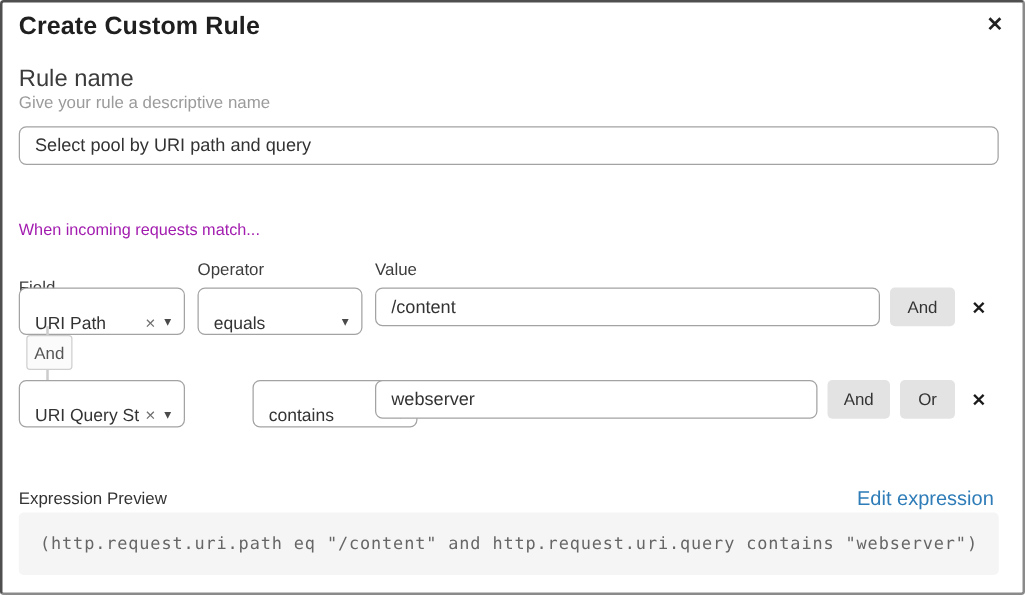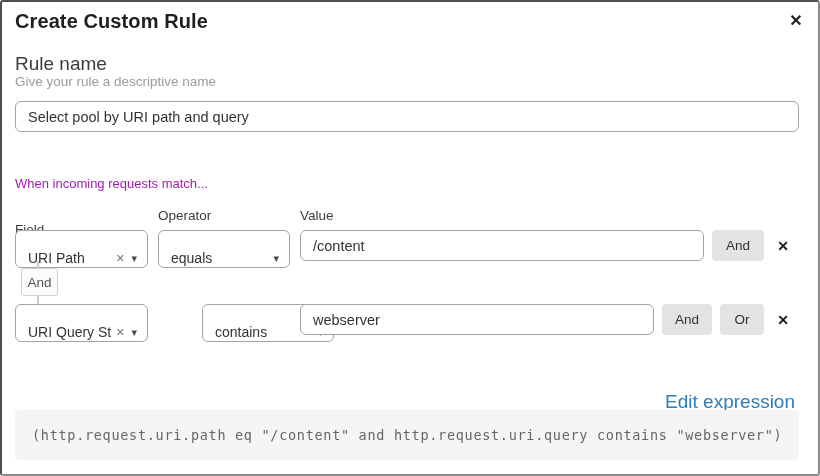--- a/index.html
+++ b/index.html
@@ -105,21 +105,21 @@
     width: 37px; height: 28px;
     border: 1px solid #cfcfcf;
     border-radius: 3px;
     background: #fbfbfb;
     display: flex; align-items: center; justify-content: center;
     font-size: 13.5px; color: #555;
   }
 
   .preview-label { font-size: 13.5px; color: #333; }
   .edit-link {
-    font-size: 19px; color: #2e7cb8;
+    font-size: 16px; color: #2e7cb8;
     text-decoration: none; cursor: pointer;
   }
   .code-block {
     left: 13px; top: 408px;
     width: 784px; height: 50px;
     background: #f5f5f5;
     border-radius: 4px;
     display: flex; align-items: center;
     padding: 0 17px;
   }
@@ -179,18 +179,19 @@
     <span class="sel-text">contains</span>
     <span class="caret">▾</span>
   </div>
   <div class="abs" style="left:298px; top:302px; width:354px;">
     <input class="text-input" type="text" value="webserver" style="">
   </div>
   <button class="abs mini-btn" style="left:660px; top:302px; width:50px;">And</button>
   <button class="abs mini-btn" style="left:718px; top:302px; width:44px;">Or</button>
   <button class="abs row-remove" style="left:771px; top:302px;">✕</button>
 
+  <div class="abs preview-label" style="left:13px; top:389px;">Expression Preview</div>
   <a class="abs edit-link" style="right:23px; top:389px;">Edit expression</a>
   <div class="abs code-block">
     <span class="code-text">(http.request.uri.path eq "/content" and http.request.uri.query contains "webserver")</span>
   </div>
 
 </div>
 
 </body></html>

